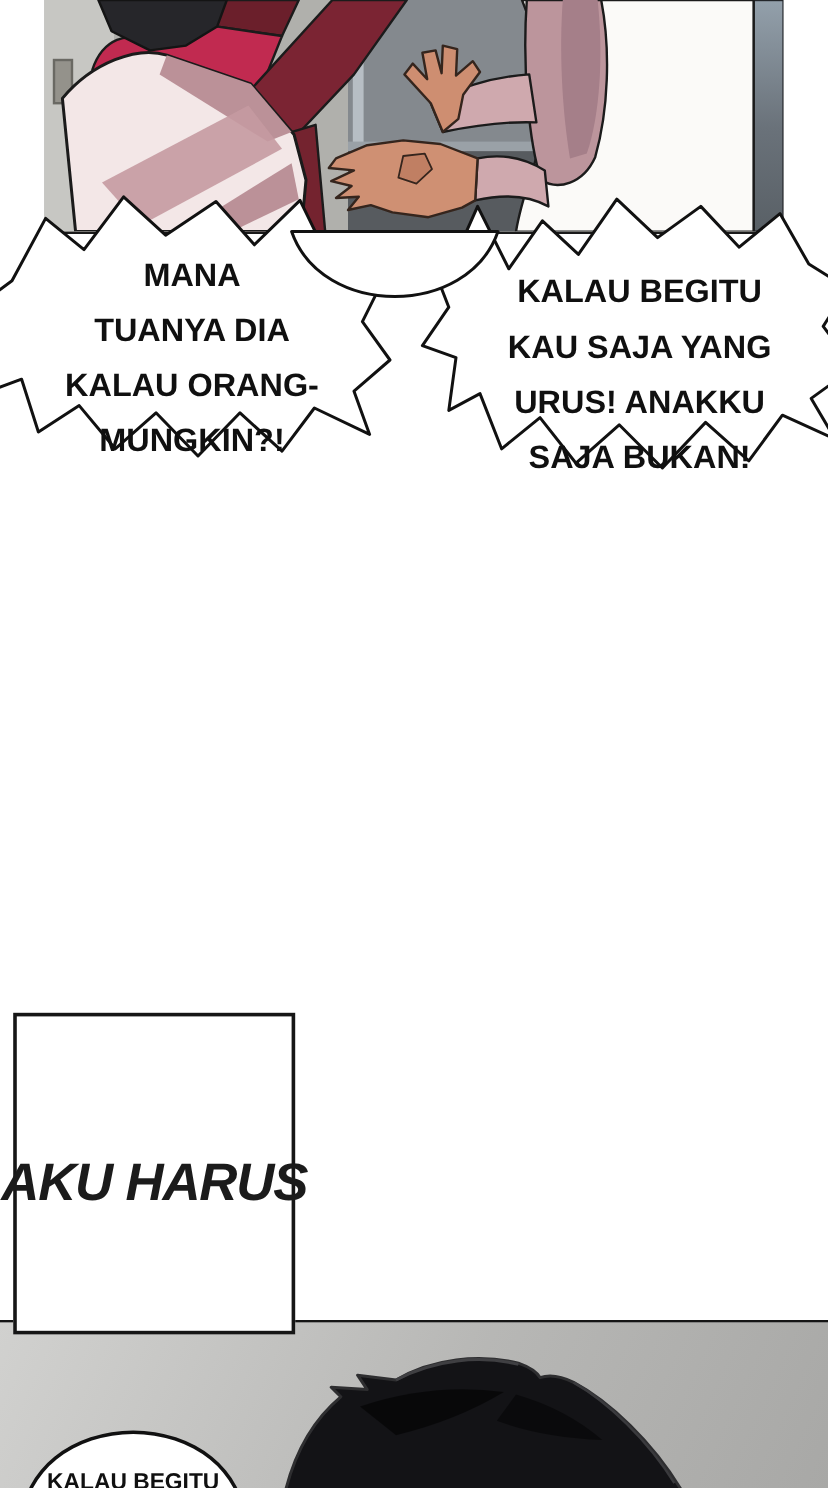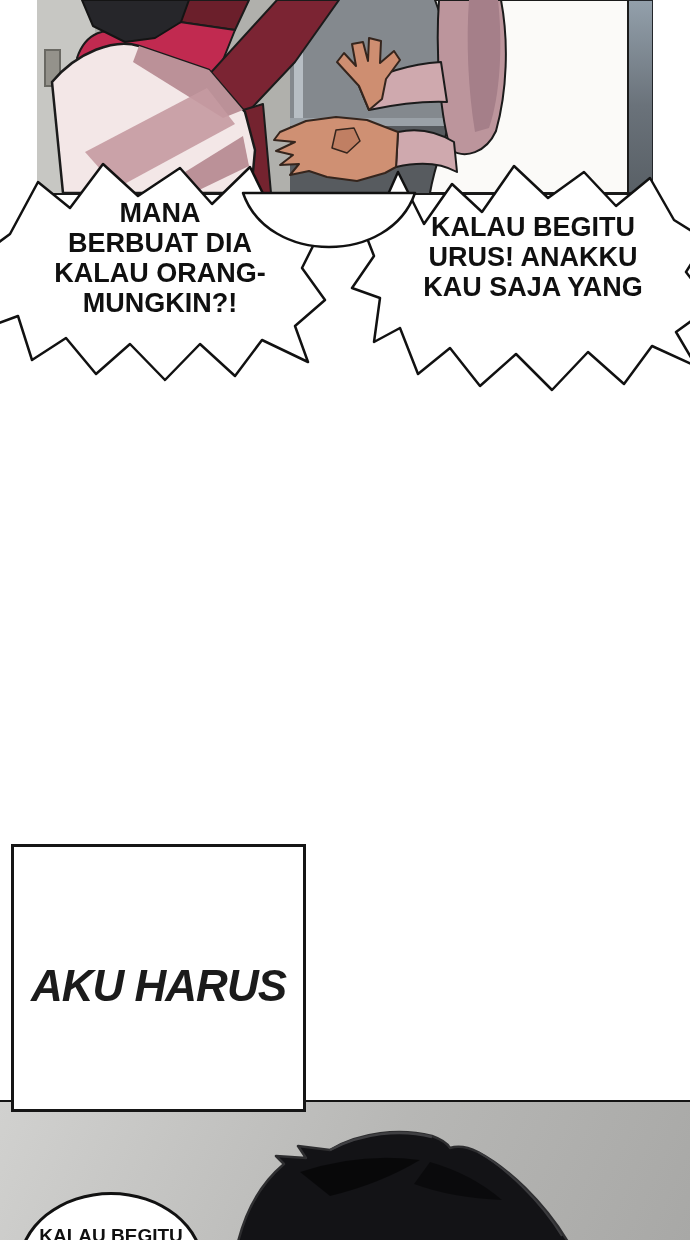--- a/index.html
+++ b/index.html
@@ -21,27 +21,27 @@
 
   
   .bubbles-svg{
     left:0;top:150px;width:690px;height:255px;z-index:2;
   }
   .bubble-text{
     z-index:3;text-align:center;color:#101010;
     font-weight:bold;font-size:27px;line-height:30px;
     letter-spacing:0px;white-space:nowrap;
   }
-  .bubble-text span{display:block;}
+  .bubble-text span{display:block;margin-top:16px;}
   .bubble-text.left{left:25px;top:198px;width:270px;}
   .bubble-text.right{left:398px;top:212px;width:270px;}
 
   
   .thought-box{
-    left:11px;top:844px;width:295px;height:268px;
+    left:11px;top:844px;width:235px;height:268px;
     box-sizing:border-box;border:3px solid #161616;background:#ffffff;
     z-index:4;
     display:flex;flex-direction:column;justify-content:center;align-items:center;
     padding-top:14px;
   }
   .thought-box span{
     display:block;font-style:italic;font-weight:600;
     font-size:44px;line-height:55px;color:#1b1b1b;letter-spacing:-1px;
     white-space:nowrap;
   }
@@ -135,28 +135,29 @@
         706,90 686,122 712,156 676,182 696,216 652,196 624,234 588,202 552,240
         516,204 480,236 450,198 418,224 400,178 374,192 380,148 352,138 374,106
         360,70 382,58"></polygon>
 
       <path d="M 243,43 C 268,115 390,115 415,43 Z"></path>
     </g>
   </svg>
 
   <div class="abs bubble-text left">
     <span>MANA</span>
-    <span>BERBUAT DIA</span>
+    <span>TUANYA DIA</span>
     <span>KALAU ORANG-</span>
     <span>MUNGKIN?!</span>
   </div>
   <div class="abs bubble-text right">
     <span>KALAU BEGITU</span>
+    <span>KAU SAJA YANG</span>
     <span>URUS! ANAKKU</span>
-    <span>KAU SAJA YANG</span>
+    <span>SAJA BUKAN!</span>
   </div>
 
   <div class="abs thought-box">
     <span>AKU HARUS</span>
   </div>
 
   <div class="abs bottom-panel">
     <svg viewBox="0 0 690 138">
       <g>
         <path d="M 238,140

